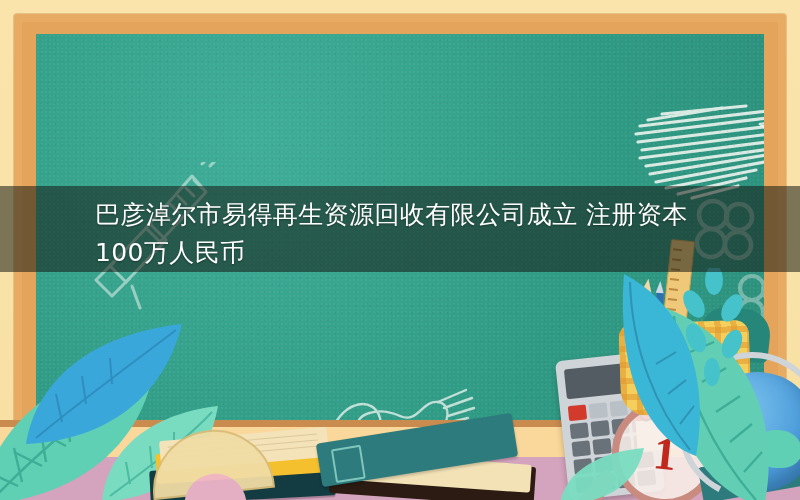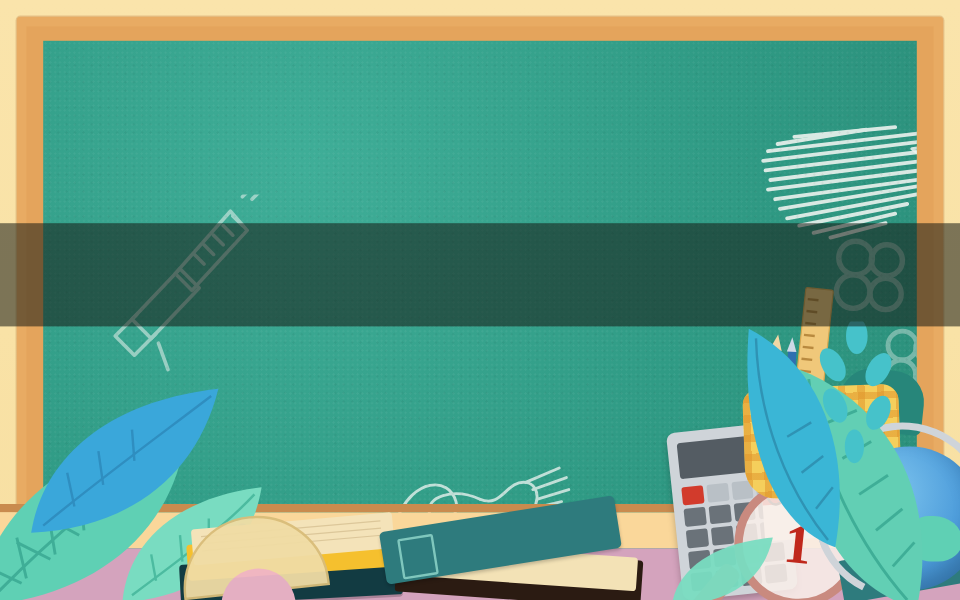--- a/index.html
+++ b/index.html
@@ -407,14 +407,15 @@
       </g>
     </svg>
   </div>
   <div class="leaf" style="left:556px;bottom:-8px;width:92px;height:64px;">
     <svg viewBox="0 0 92 64">
       <path d="M4 60 C8 30 40 8 88 4 C80 42 48 60 4 60 Z" fill="#79dcc1" opacity=".95"></path>
     </svg>
   </div>
 
   <div class="band"></div>
+  <div class="headline">巴彦淖尔市易得再生资源回收有限公司成立 注册资本100万人民币</div>
 
 </div>
 
 </body></html>

